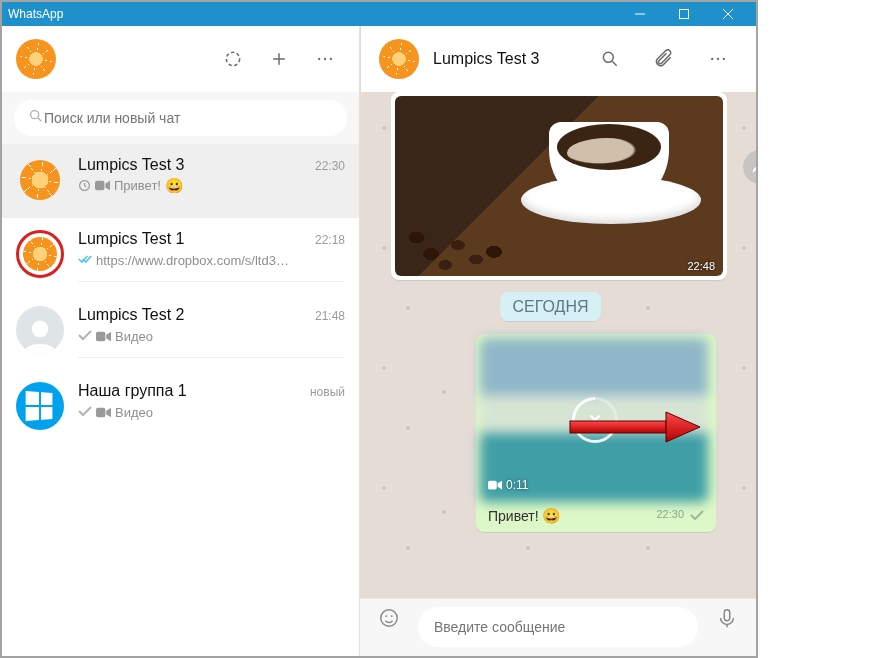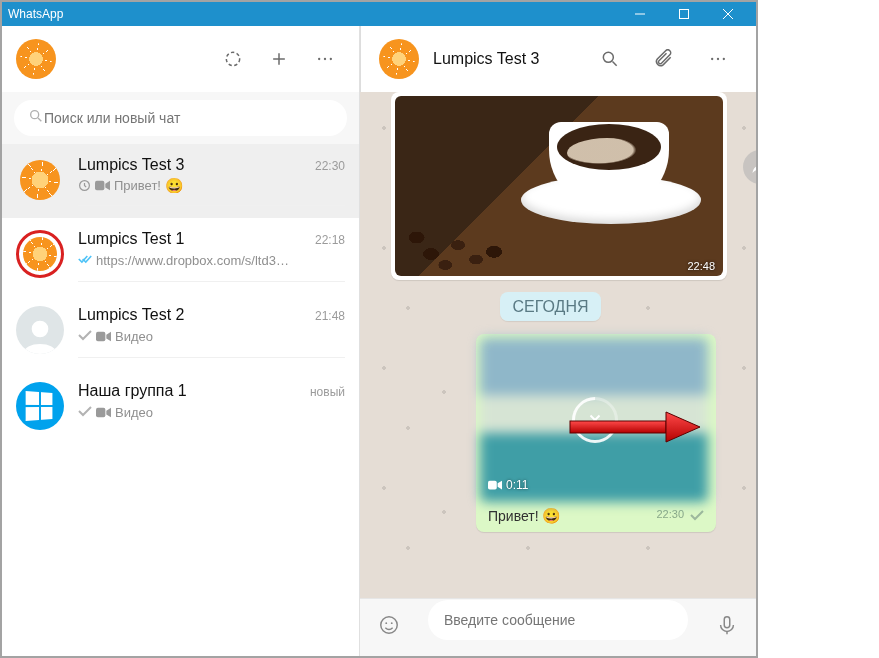--- a/index.html
+++ b/index.html
@@ -71,21 +71,21 @@
   .cancel-circle::before{ content:""; position:absolute; inset:0; border-radius:50%; border:3px solid rgba(255,255,255,0.9); border-top-color: rgba(255,255,255,0.35); transform:rotate(45deg);}
   .cancel-circle svg{ width:18px; height:18px; stroke:#fff; stroke-width:2.5; fill:none;}
   .video-meta{ position:absolute; left:12px; bottom:40px; color:#fff; font-size:12px; display:flex; align-items:center; gap:4px; text-shadow:0 0 3px rgba(0,0,0,0.6);}
   .video-meta svg{ width:14px; height:14px; fill:#fff;}
   .caption-row{ display:flex; padding:6px 6px 2px 8px; gap:6px;}
   .caption{ color:#303030; font-size:14px; flex:1;}
   .out-time{ font-size:11px; color:#8aa98a;}
   .tick-out svg{ width:14px; height:14px; fill:#9db89d;}
   .arrow-annot{ position:absolute; pointer-events:none; }
   .arrow-annot svg{ overflow:visible;}
-  .footer{ height:58px; background:#f7f7f7; border-top:1px solid #e6e6e6; display:flex; align-items:flex-end; padding:16px 18px; gap:28px;}
+  .footer{ height:58px; background:#f7f7f7; border-top:1px solid #e6e6e6; display:flex; align-items:flex-start; padding:8px 18px; gap:18px;}
   .footer .inp{ flex:1; background:#fff; border-radius:20px; height:40px; display:flex; align-items:center; padding:0 16px;}
   .footer .inp input{ border:none; outline:none; flex:1; font-size:14px; color:#888;}
   .footer svg{ width:22px; height:22px; stroke:#888; fill:none; stroke-width:1.6;}
   .emoji{ font-size:15px; line-height:1;}
   .clock-ico{ display:inline-flex; width:13px; height:13px;}
   .clock-ico svg{ width:13px; height:13px; stroke:#9a9a9a; fill:none; stroke-width:1.5;}
   .cam-ico{ display:inline-flex; width:15px; height:13px;}
   .cam-ico svg{ width:15px; height:13px; fill:#9a9a9a;}
 </style>
 </head>

